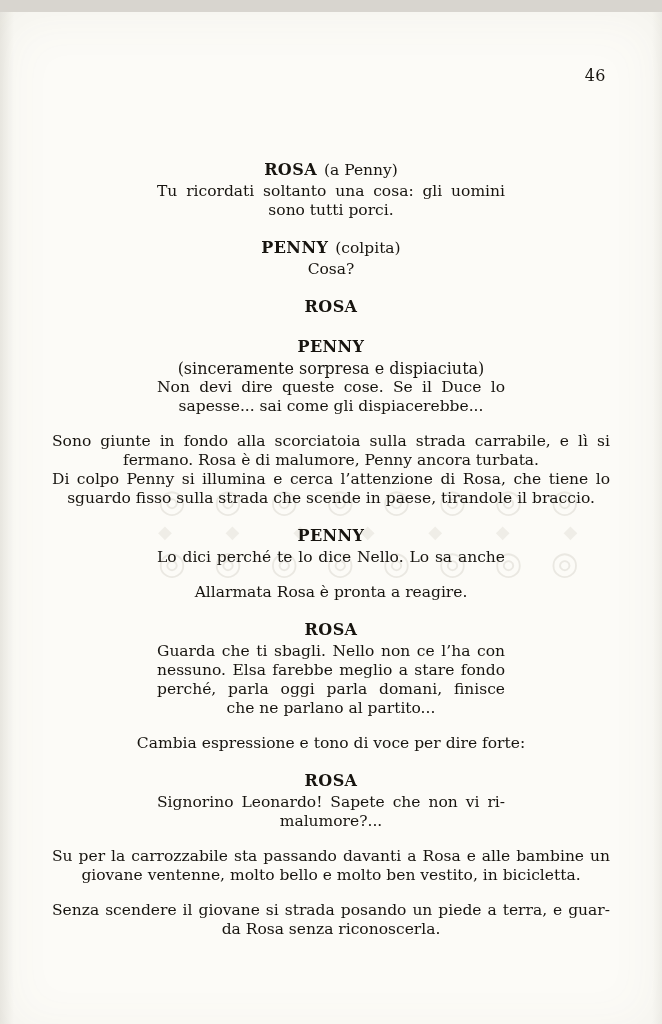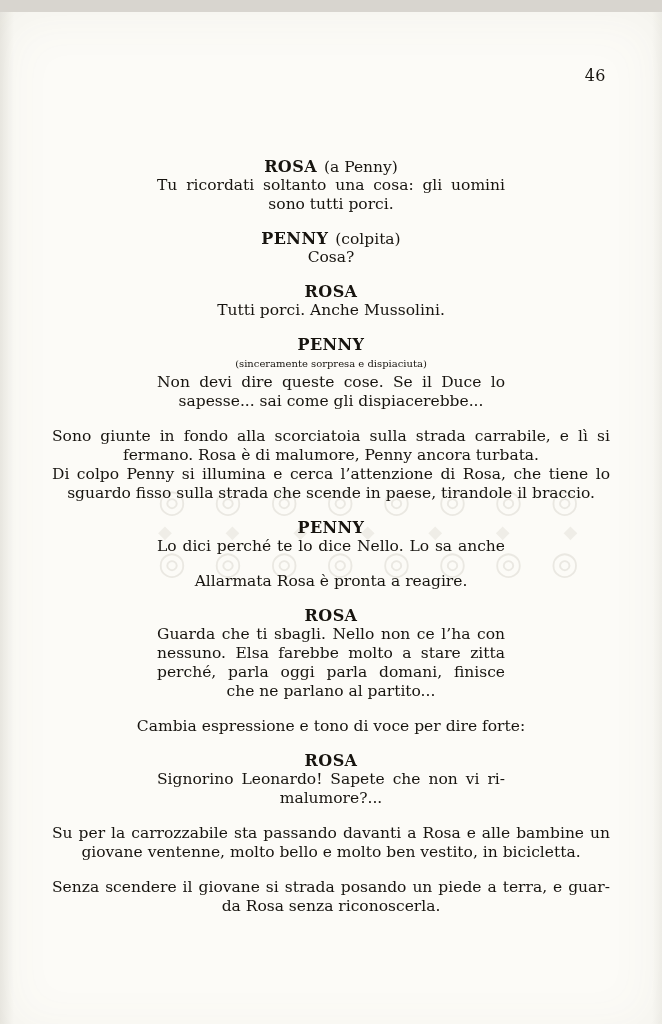--- a/index.html
+++ b/index.html
@@ -40,25 +40,25 @@
     position: absolute;
     top: 146px;
     left: 52px;
     width: 558px;
   }
 
   .blk + .blk { margin-top: 16px; }
 
   .dlg { margin-left: 105px; width: 348px; }
 
-  .cueline { text-align: center; line-height: 17px; }
+  .cueline { text-align: center; line-height: 24px; }
   .cue { font-weight: bold; font-size: 16px; letter-spacing: 0.4px; }
   .paren { font-size: 15.5px; }
   .paren:not(:empty) { margin-left: 7px; }
-  .parenline { text-align: center; line-height: 19px; font-size: 10px; }
+  .parenline { text-align: center; line-height: 19px; font-size: 16px; }
 
   .line {
     font-size: 15.5px;
     line-height: 19px;
     text-align: center;
     white-space: normal;
   }
   .j { text-align: justify; text-align-last: justify; }
 
   
@@ -106,21 +106,20 @@
       <div class="cueline">
         <span class="cue">PENNY</span><span class="paren">(colpita)</span>
       </div>
       <div class="line">Cosa?</div>
     </div>
 
     <div class="blk dlg">
       <div class="cueline">
         <span class="cue">ROSA</span><span class="paren"></span>
       </div>
-      <div class="line">Tutti porci. Anche Mussolini.</div>
     </div>
 
     <div class="blk dlg">
       <div class="cueline">
         <span class="cue">PENNY</span><span class="paren"></span>
       </div>
       <div class="parenline">(sinceramente sorpresa e dispiaciuta)</div>
       <div class="line j">Non devi dire queste cose. Se il Duce lo</div>
       <div class="line">sapesse... sai come gli dispiacerebbe...</div>
     </div>
@@ -141,21 +140,21 @@
 
     <div class="blk act">
       <div class="line">Allarmata Rosa è pronta a reagire.</div>
     </div>
 
     <div class="blk dlg">
       <div class="cueline">
         <span class="cue">ROSA</span><span class="paren"></span>
       </div>
       <div class="line j">Guarda che ti sbagli. Nello non ce l’ha con</div>
-      <div class="line j">nessuno. Elsa farebbe molto a stare zitta</div>
+      <div class="line j">nessuno. Elsa farebbe meglio a stare fondo</div>
       <div class="line j">perché, parla oggi parla domani, finisce</div>
       <div class="line">che ne parlano al partito...</div>
     </div>
 
     <div class="blk act">
       <div class="line">Cambia espressione e tono di voce per dire forte:</div>
     </div>
 
     <div class="blk dlg">
       <div class="cueline">

